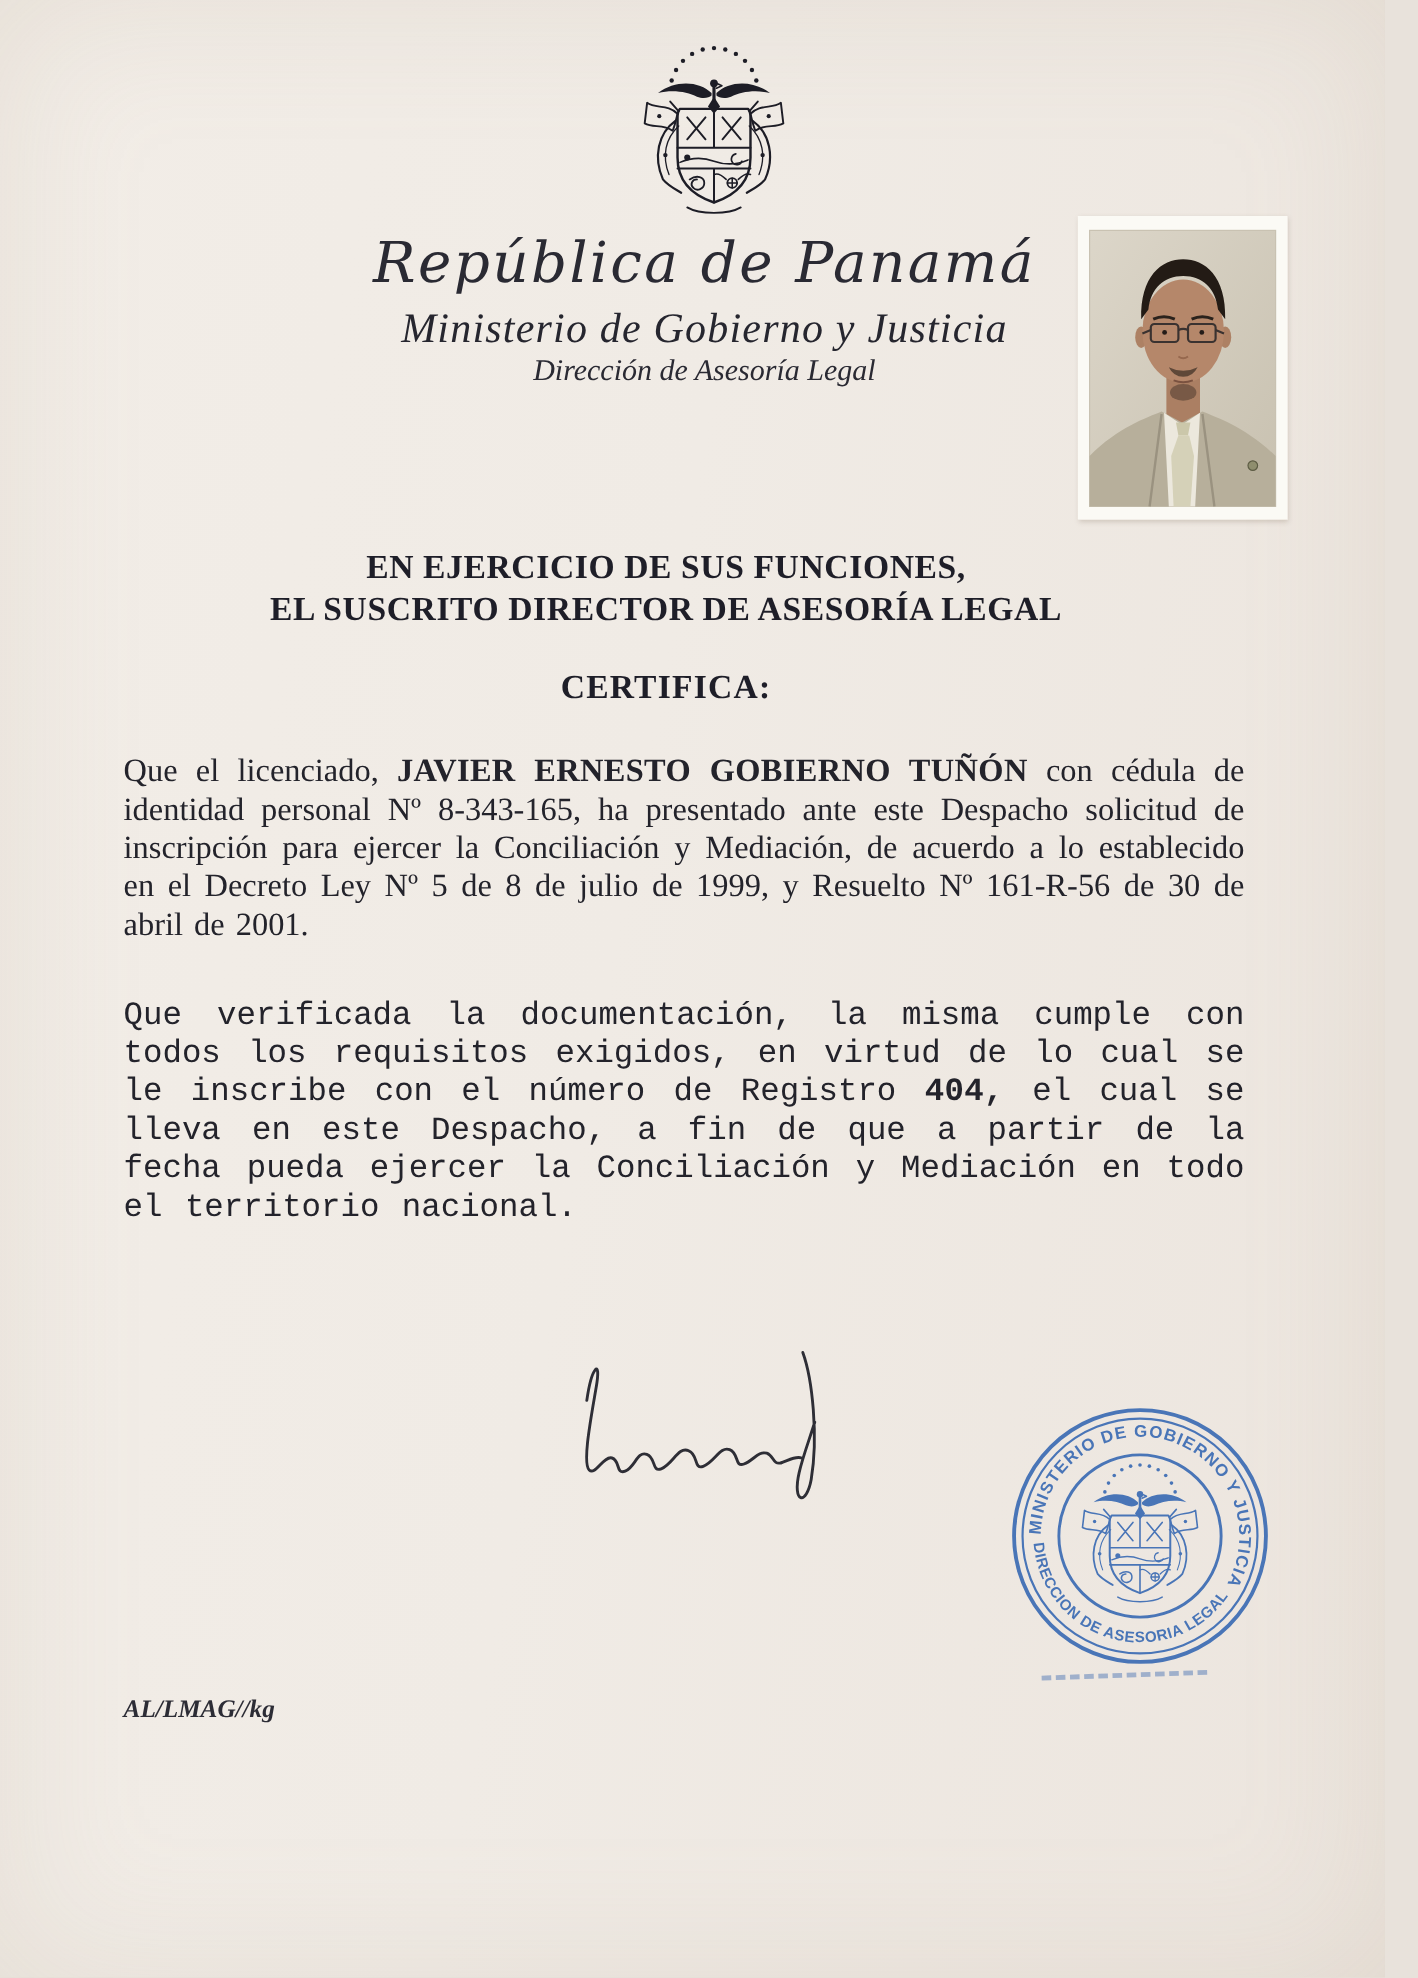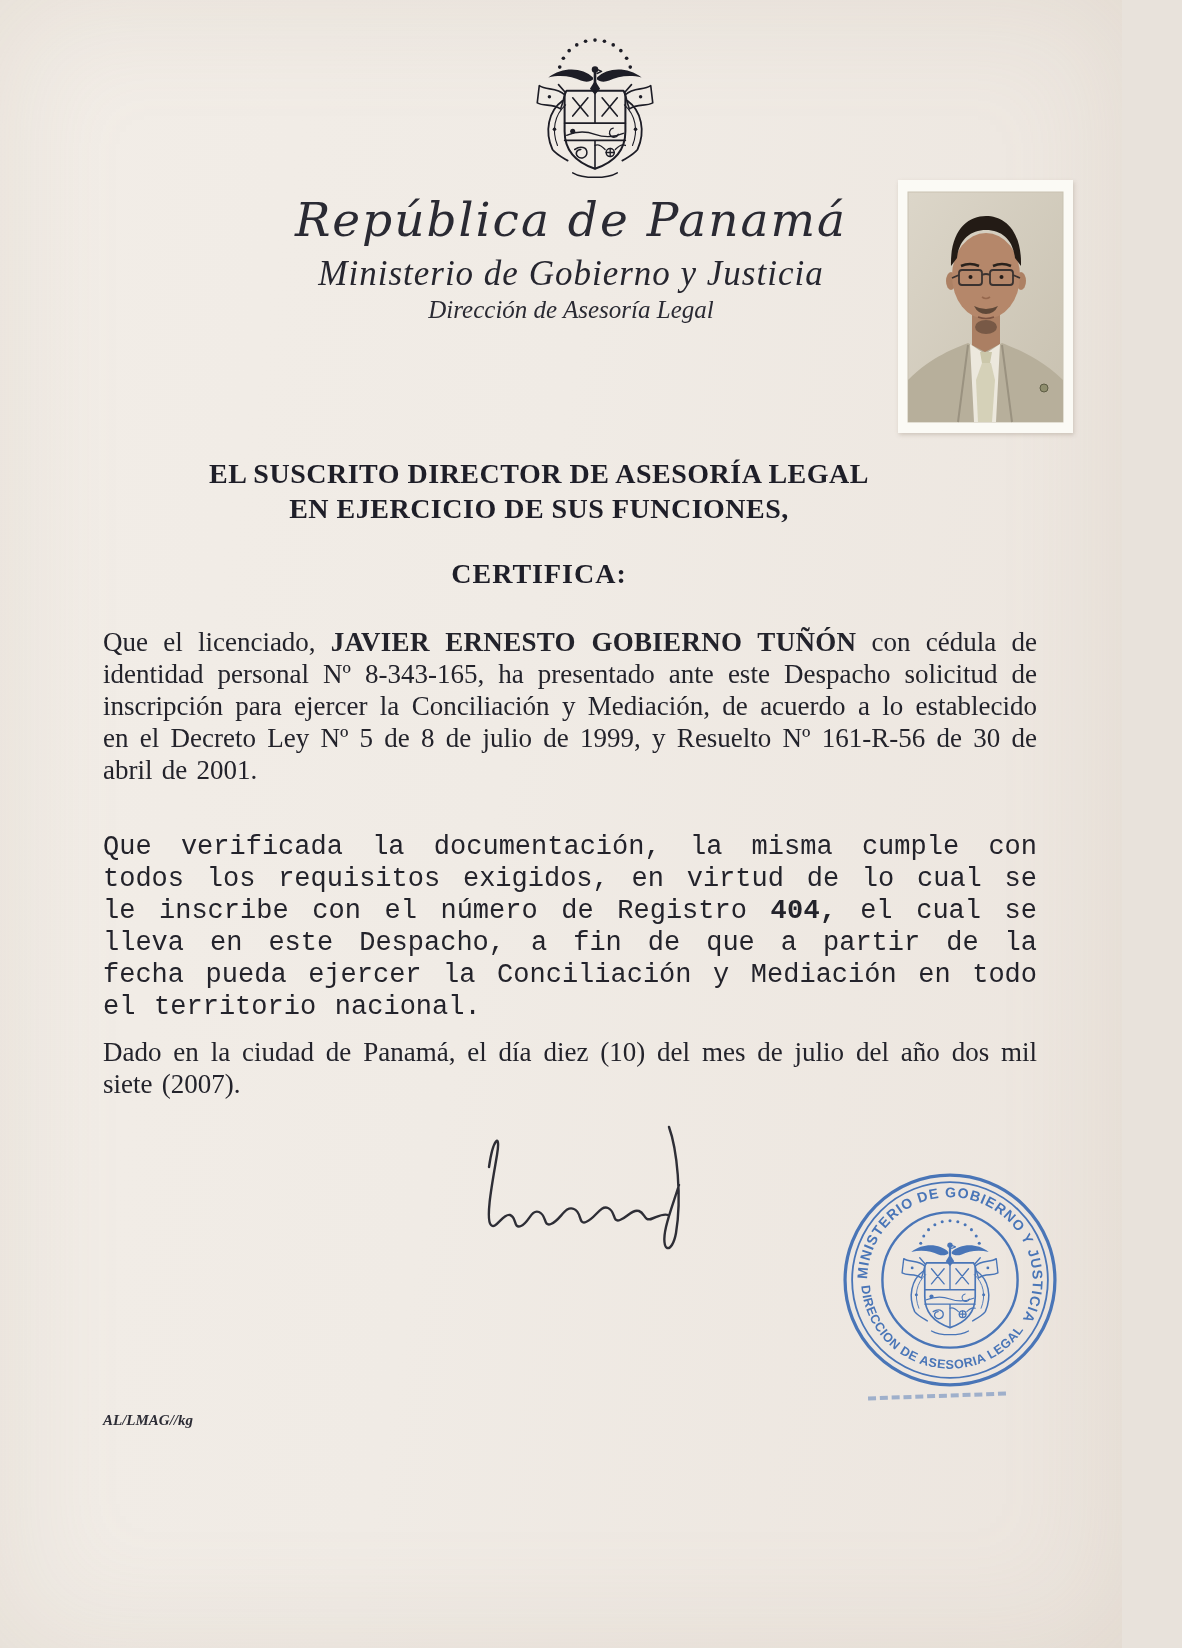--- a/index.html
+++ b/index.html
@@ -1,20 +1,21 @@
 <!DOCTYPE html>
 <html><head>
 <meta charset="utf-8">
 <style>
   html,body{margin:0;padding:0;background:#e8e2db;}
   .page{
     position:relative;width:1122px;height:1648px;overflow:hidden;
     background:linear-gradient(100deg,#f2ede7 0%,#f0ebe5 45%,#ece5de 100%);
     font-family:"Liberation Serif","DejaVu Serif",serif;color:#23232b;
     box-shadow:inset 0 0 120px rgba(180,160,140,.18);
+    padding-left:32px;
   }
   
   .coa-top{position:absolute;left:533px;top:36px;width:124px;height:152px;color:#1d1d26;}
   .hdr{position:absolute;left:20px;right:0;text-align:center;}
   .hdr-script{top:192px;font-family:"DejaVu Serif",serif;font-style:italic;font-size:47px;letter-spacing:2px;color:#2a2a33;}
   .hdr-ministry{top:254px;font-style:italic;font-size:35px;letter-spacing:1px;color:#26262f;}
   .hdr-direction{top:296px;font-style:italic;font-size:25px;color:#2a2a33;}
   
   .photo{position:absolute;left:898px;top:180px;width:175px;height:253px;box-shadow:1px 2px 4px rgba(120,100,80,.25);}
   
@@ -32,21 +33,21 @@
   
   .sig-draw{position:absolute;left:455px;top:1115px;width:262px;height:160px;}
   .sig-block{position:absolute;left:280px;width:600px;top:1254px;text-align:center;}
   .sig-name{font-weight:bold;font-style:italic;font-size:29px;letter-spacing:.5px;color:#20202a;}
   .sig-role{font-style:italic;font-size:28px;margin-top:3px;color:#26262f;}
   
   .stamp{position:absolute;left:839px;top:1169px;width:222px;height:222px;opacity:.92;filter:blur(.3px);}
   .stamp-smudge{position:absolute;left:868px;top:1394px;width:138px;height:0;
     border-bottom:4px dashed rgba(64,108,178,.45);transform:rotate(-2deg);}
   
-  .footer-ref{position:absolute;left:103px;top:1412px;font-weight:bold;font-style:italic;font-size:15px;color:#2c2c35;}
+  .footer-ref{position:absolute;left:103px;top:1412px;font-weight:bold;font-style:italic;font-size:21px;color:#2c2c35;}
 </style>
 </head>
 <body>
 
 <svg width="0" height="0" style="position:absolute" aria-hidden="true">
   <symbol id="coa" viewBox="0 0 120 150">
     <g fill="none" stroke="currentColor" stroke-width="2" stroke-linecap="round" stroke-linejoin="round">
 
       <g fill="currentColor" stroke="none">
         <circle cx="25.2" cy="30.7" r="1.8"></circle>
@@ -135,29 +136,28 @@
     <circle cx="72.5" cy="97" r="2" fill="#241c18"></circle>
       <circle cx="103.5" cy="97" r="2" fill="#241c18"></circle>
     <path d="M84,117 Q88,120 92,117" stroke="#96684e" stroke-width="1.6" fill="none"></path>
     <path d="M76,126 Q88,132 100,126 Q96,134 88,134 Q80,134 76,126 Z" fill="#3a2d24" opacity=".7"></path>
     <path d="M80,137 Q88,140 96,137" stroke="#7a5240" stroke-width="1.6" fill="none"></path>
     <ellipse cx="88" cy="147" rx="11" ry="7" fill="#3a2d24" opacity=".45"></ellipse>
     <circle cx="146" cy="208" r="4" fill="#8f8e6e" stroke="#5d5c44"></circle>
   </svg>
 
   <div class="title-block">
+    <div>EN EJERCICIO DE SUS FUNCIONES,</div>
     <div>EL SUSCRITO DIRECTOR DE ASESORÍA LEGAL</div>
-    <div>EN EJERCICIO DE SUS FUNCIONES,</div>
   </div>
   <div class="certifica">CERTIFICA:</div>
 
   <div class="bodytext">
     <p class="p1"><span>Que el licenciado, </span><b>JAVIER ERNESTO GOBIERNO TUÑÓN</b><span> con cédula de identidad personal Nº 8-343-165, ha presentado ante este Despacho solicitud de inscripción para ejercer la Conciliación y Mediación, de acuerdo a lo establecido en el Decreto Ley Nº 5 de 8 de julio de 1999, y Resuelto Nº 161-R-56 de 30 de abril de 2001.</span></p>
     <p class="p2"><span>Que verificada la documentación, la misma cumple con todos los requisitos exigidos, en virtud de lo cual se le inscribe con el número de Registro </span><b>404,</b><span> el cual se lleva en este Despacho, a fin de que a partir de la fecha pueda ejercer la Conciliación y Mediación en todo el territorio nacional.</span></p>
-    <p class="p3">Dado en la ciudad de Panamá, el día diez  (10) del mes de julio del año dos mil siete (2007).</p>
   </div>
 
   <svg class="sig-draw" viewBox="0 0 262 160">
     <g fill="none" stroke="#2e2e36" stroke-width="2.4" stroke-linecap="round">
       <path d="M34,52 C38,24 46,16 42,40 C38,64 30,104 36,110 C41,115 48,98 55,100 C62,102 58,114 66,111 C74,108 76,94 84,97 C92,100 88,112 96,109 C106,105 110,90 119,94 C127,97 123,110 131,107 C141,103 145,90 153,93 C161,96 157,108 165,105 C173,102 177,94 184,96 C190,98 189,106 196,104"></path>
       <path d="M214,12 C222,34 227,82 221,118 C217,140 205,138 211,112 C214,99 219,86 224,70"></path>
       <path d="M196,104 C202,102 208,98 213,100"></path>
     </g>
   </svg>
 

